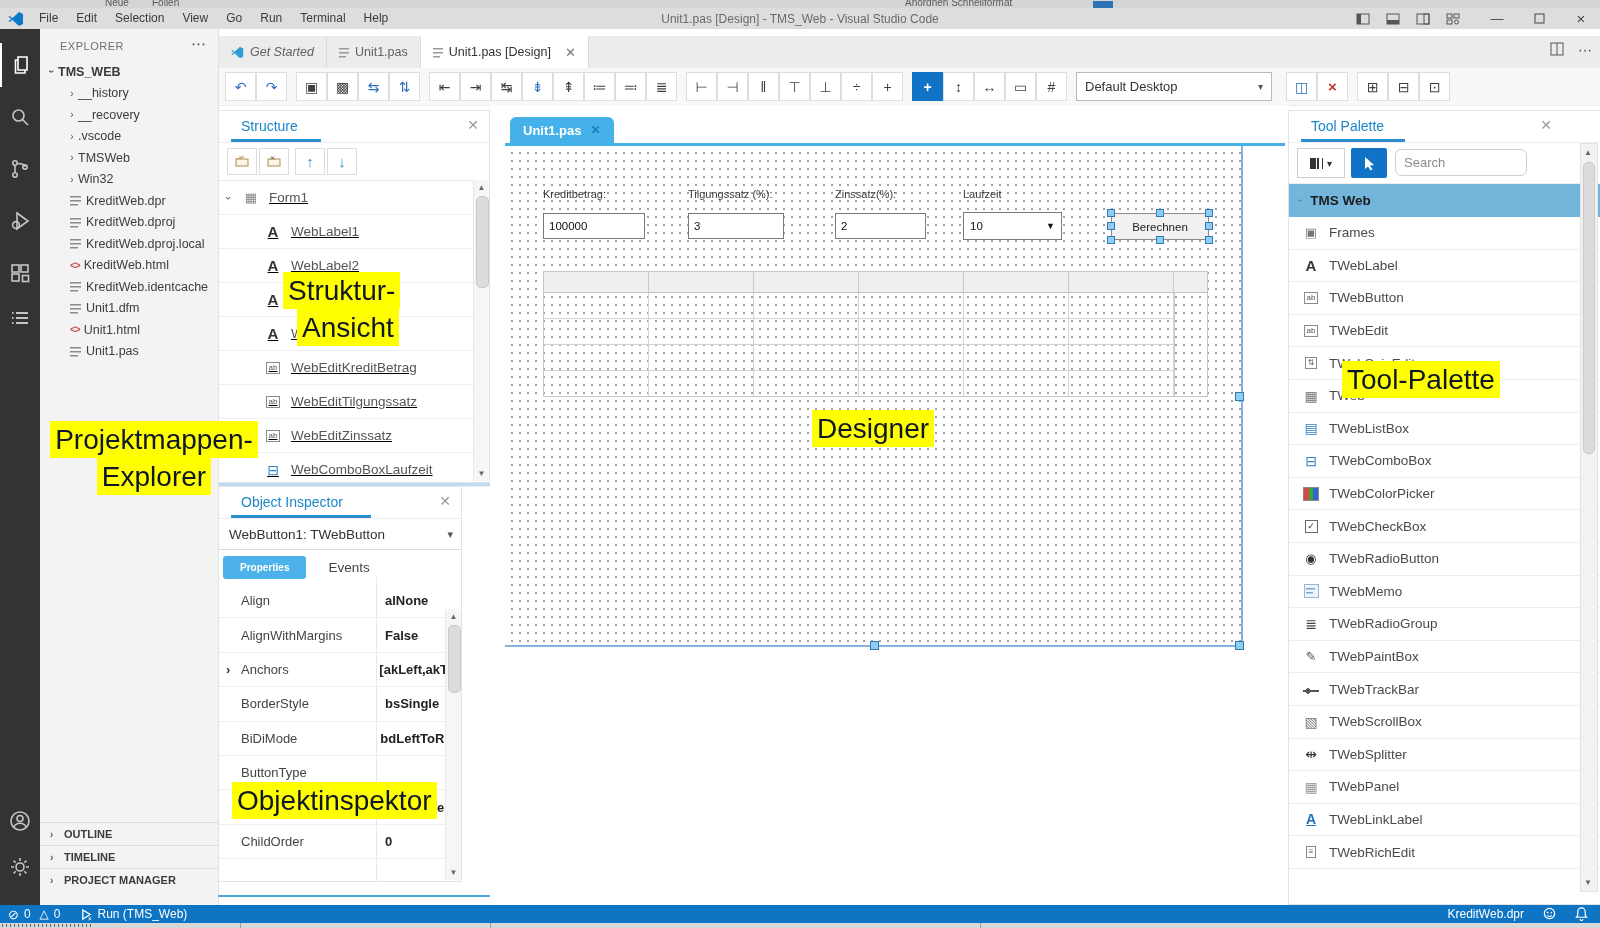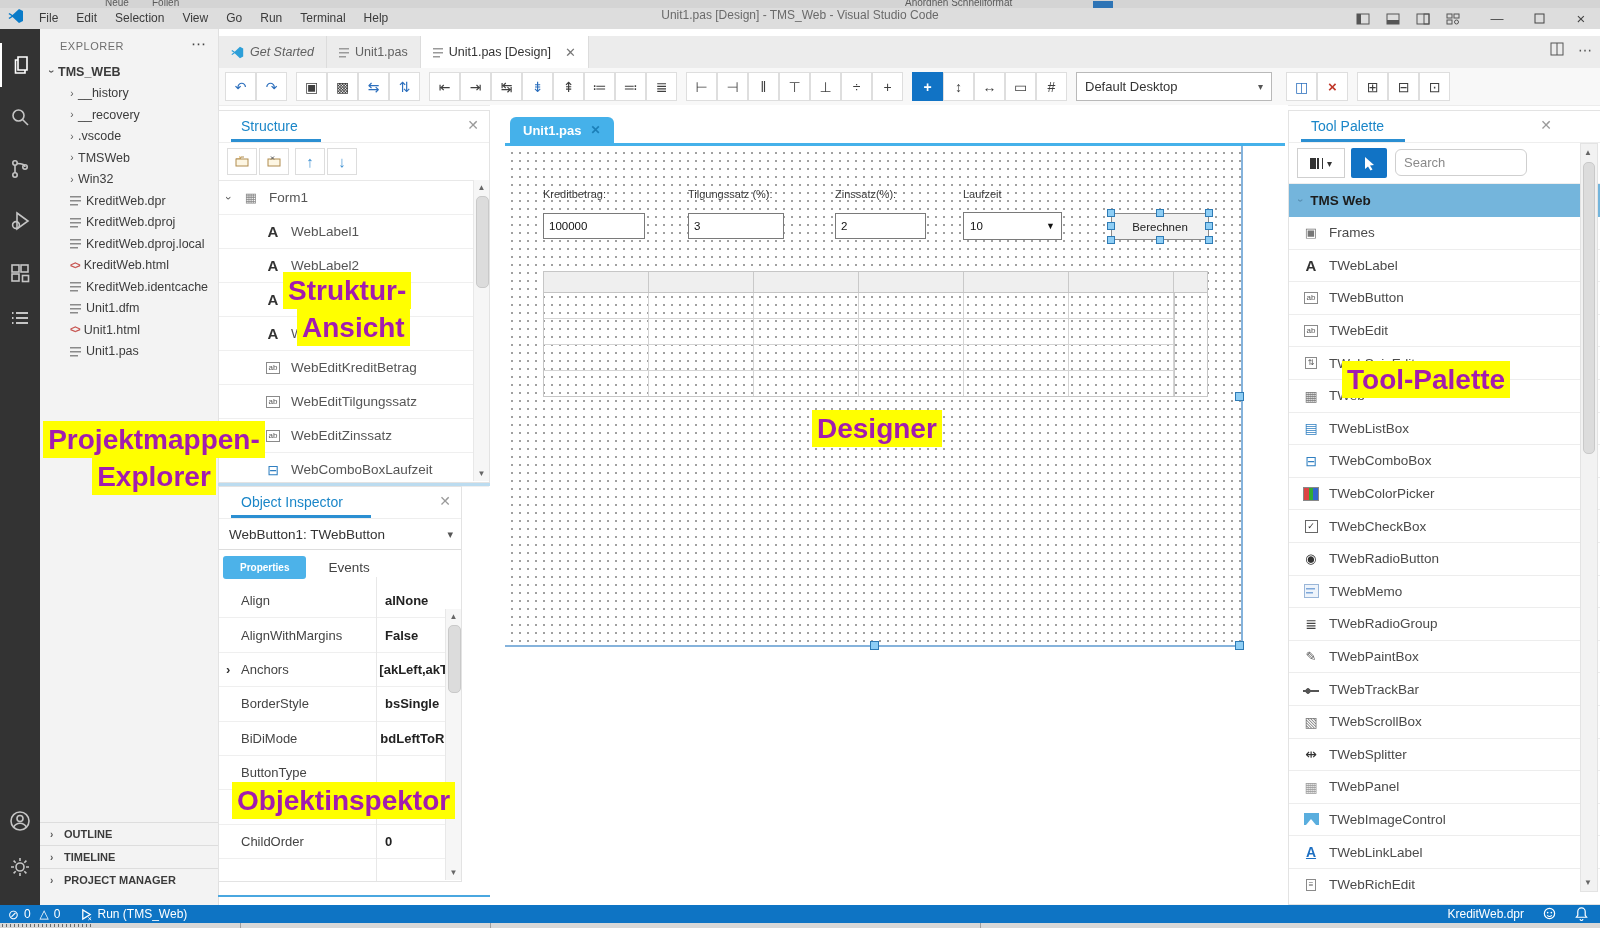--- a/index.html
+++ b/index.html
@@ -6,21 +6,21 @@
   .app{position:relative;width:1600px;height:928px;background:#ffffff;overflow:hidden;
        font-family:"Liberation Sans", sans-serif;-webkit-font-smoothing:antialiased;}
   .abs{position:absolute;}
 
   
   .top-strip{left:0;top:0;width:1600px;height:8px;background:#d4d4d4;overflow:hidden;border-bottom:1px solid #c2c2c2;}
   .strip-text{position:absolute;top:-3px;font-size:10px;color:#5a5a5a;white-space:nowrap;}
   .strip-accent{position:absolute;left:1093px;top:1px;width:20px;height:7px;background:#2e74b5;}
 
   
-  .titlebar{left:0;top:8px;width:1600px;height:21px;background:#dddddd;display:flex;align-items:flex-start;}
+  .titlebar{left:0;top:8px;width:1600px;height:21px;background:#dddddd;display:flex;align-items:center;}
   .menus{display:flex;gap:0;margin-left:6px;}
   .menu-item{font-size:12px;color:#3b3b3b;padding:0 9px;line-height:21px;cursor:default;}
   .window-title{position:absolute;left:50%;transform:translateX(-50%);font-size:12px;color:#6a6a6a;white-space:nowrap;}
   .win-controls{position:absolute;right:0;top:0;height:21px;display:flex;align-items:center;gap:0;}
   .win-btn{width:30px;height:21px;display:flex;align-items:center;justify-content:center;color:#444;}
   .wb-glyph{font-size:13px;line-height:1;}
 
   
   .activitybar{left:0;top:29px;width:40px;height:876px;background:#333333;}
   .act-item{position:absolute;left:0;width:40px;height:44px;display:flex;align-items:center;justify-content:center;}
@@ -70,21 +70,21 @@
   
   .panel{background:#fff;border:1px solid #e3e3e3;box-sizing:border-box;}
   .panel-tabrow{position:relative;height:31px;border-bottom:1px solid #eee;}
   .panel-title{position:absolute;left:22px;top:7px;font-size:14px;color:#1a86c8;}
   .panel-underline{position:absolute;left:10px;top:28px;height:3px;background:#2b8fd2;}
   .panel-x{position:absolute;right:10px;top:6px;font-size:14px;color:#9a9a9a;}
   .mini-btn{position:absolute;top:5px;width:30px;height:27px;border:1px solid #ddd;background:#fff;display:flex;align-items:center;justify-content:center;font-size:13px;color:#777;box-sizing:border-box;}
   .mini-btn.bluetxt{color:#3f91d2;font-size:15px;}
 
   
-  .structure{left:218px;top:110px;width:272px;height:373px;}
+  .structure{left:218px;top:110px;width:272px;height:373px;text-decoration:underline;}
   .s-toolbar{position:relative;height:37px;border-bottom:1px solid #e8e8e8;}
   .s-list{position:relative;}
   .s-row{height:33px;display:flex;align-items:center;border-bottom:1px solid #efefef;font-size:13.5px;color:#555;}
   .s-row .chev{width:14px;margin-left:8px;color:#555;font-size:11px;}
   .s-row .ind{width:22px;}
   .pi{display:inline-flex;width:20px;justify-content:center;align-items:center;margin-right:8px;color:#555;}
   .letterbox{font-size:8px;border:1px solid #8a8a8a;padding:0 2px;line-height:10px;color:#555;background:#fff;}
   .vscroll{position:absolute;width:15px;background:#f6f6f6;border-left:1px solid #e8e8e8;}
   .vs-arrow{position:absolute;left:0;width:15px;text-align:center;font-size:8px;color:#666;}
   .vs-thumb{position:absolute;left:2px;width:11px;background:#dcdcdc;border:1px solid #c9c9c9;border-radius:5px;}
@@ -170,21 +170,21 @@
   
   .statusbar{left:0;top:905px;width:1600px;height:18px;background:#0e74c4;color:#fff;display:flex;align-items:center;font-size:12px;}
   .st-left{display:flex;align-items:center;gap:5px;margin-left:8px;}
   .st-right{position:absolute;right:12px;display:flex;align-items:center;gap:18px;}
   .bottom-strip{left:0;top:923px;width:1600px;height:5px;background:#d8d8d8;}
   .bs-ticks{position:absolute;left:2px;top:1px;width:90px;height:3px;
       background:repeating-linear-gradient(to right,#6a6a6a 0 1px,transparent 1px 4px);}
   .bs-div{position:absolute;top:0;width:1px;height:5px;background:#9e9e9e;}
 
   
-  .ann{position:absolute;z-index:90;font-weight:bold;font-size:28px;color:#a21caf;line-height:37px;}
+  .ann{position:absolute;z-index:90;font-weight:normal;font-size:28px;color:#0f172a;line-height:37px;}
   .ann span{background:#ffff00;padding:0 5px;display:inline-block;}
 </style>
 </head>
 <body>
 
 <div class="app">
 
   <div class="abs top-strip">
     <span class="strip-text" style="left:105px">Neue</span>
     <span class="strip-text" style="left:152px">Folien</span>
@@ -753,28 +753,20 @@
         </div>
         <div class="p-row">
           <span class="pi" style="font-size:14px;color:#333">⇹</span>
           <span>TWebSplitter</span>
         </div>
         <div class="p-row">
           <span class="pi" style="font-size:14px;color:#999">▦</span>
           <span>TWebPanel</span>
         </div>
         <div class="p-row">
-          <span class="pi">
-            <span class="imgico">
-              <b></b>
-            </span>
-          </span>
-          <span>TWebImageControl</span>
-        </div>
-        <div class="p-row">
           <span class="pi linklb" style="font-size:14px">A</span>
           <span>TWebLinkLabel</span>
         </div>
         <div class="p-row">
           <span class="pi">
             <span class="letterbox">≡</span>
           </span>
           <span>TWebRichEdit</span>
         </div>
       </div>

